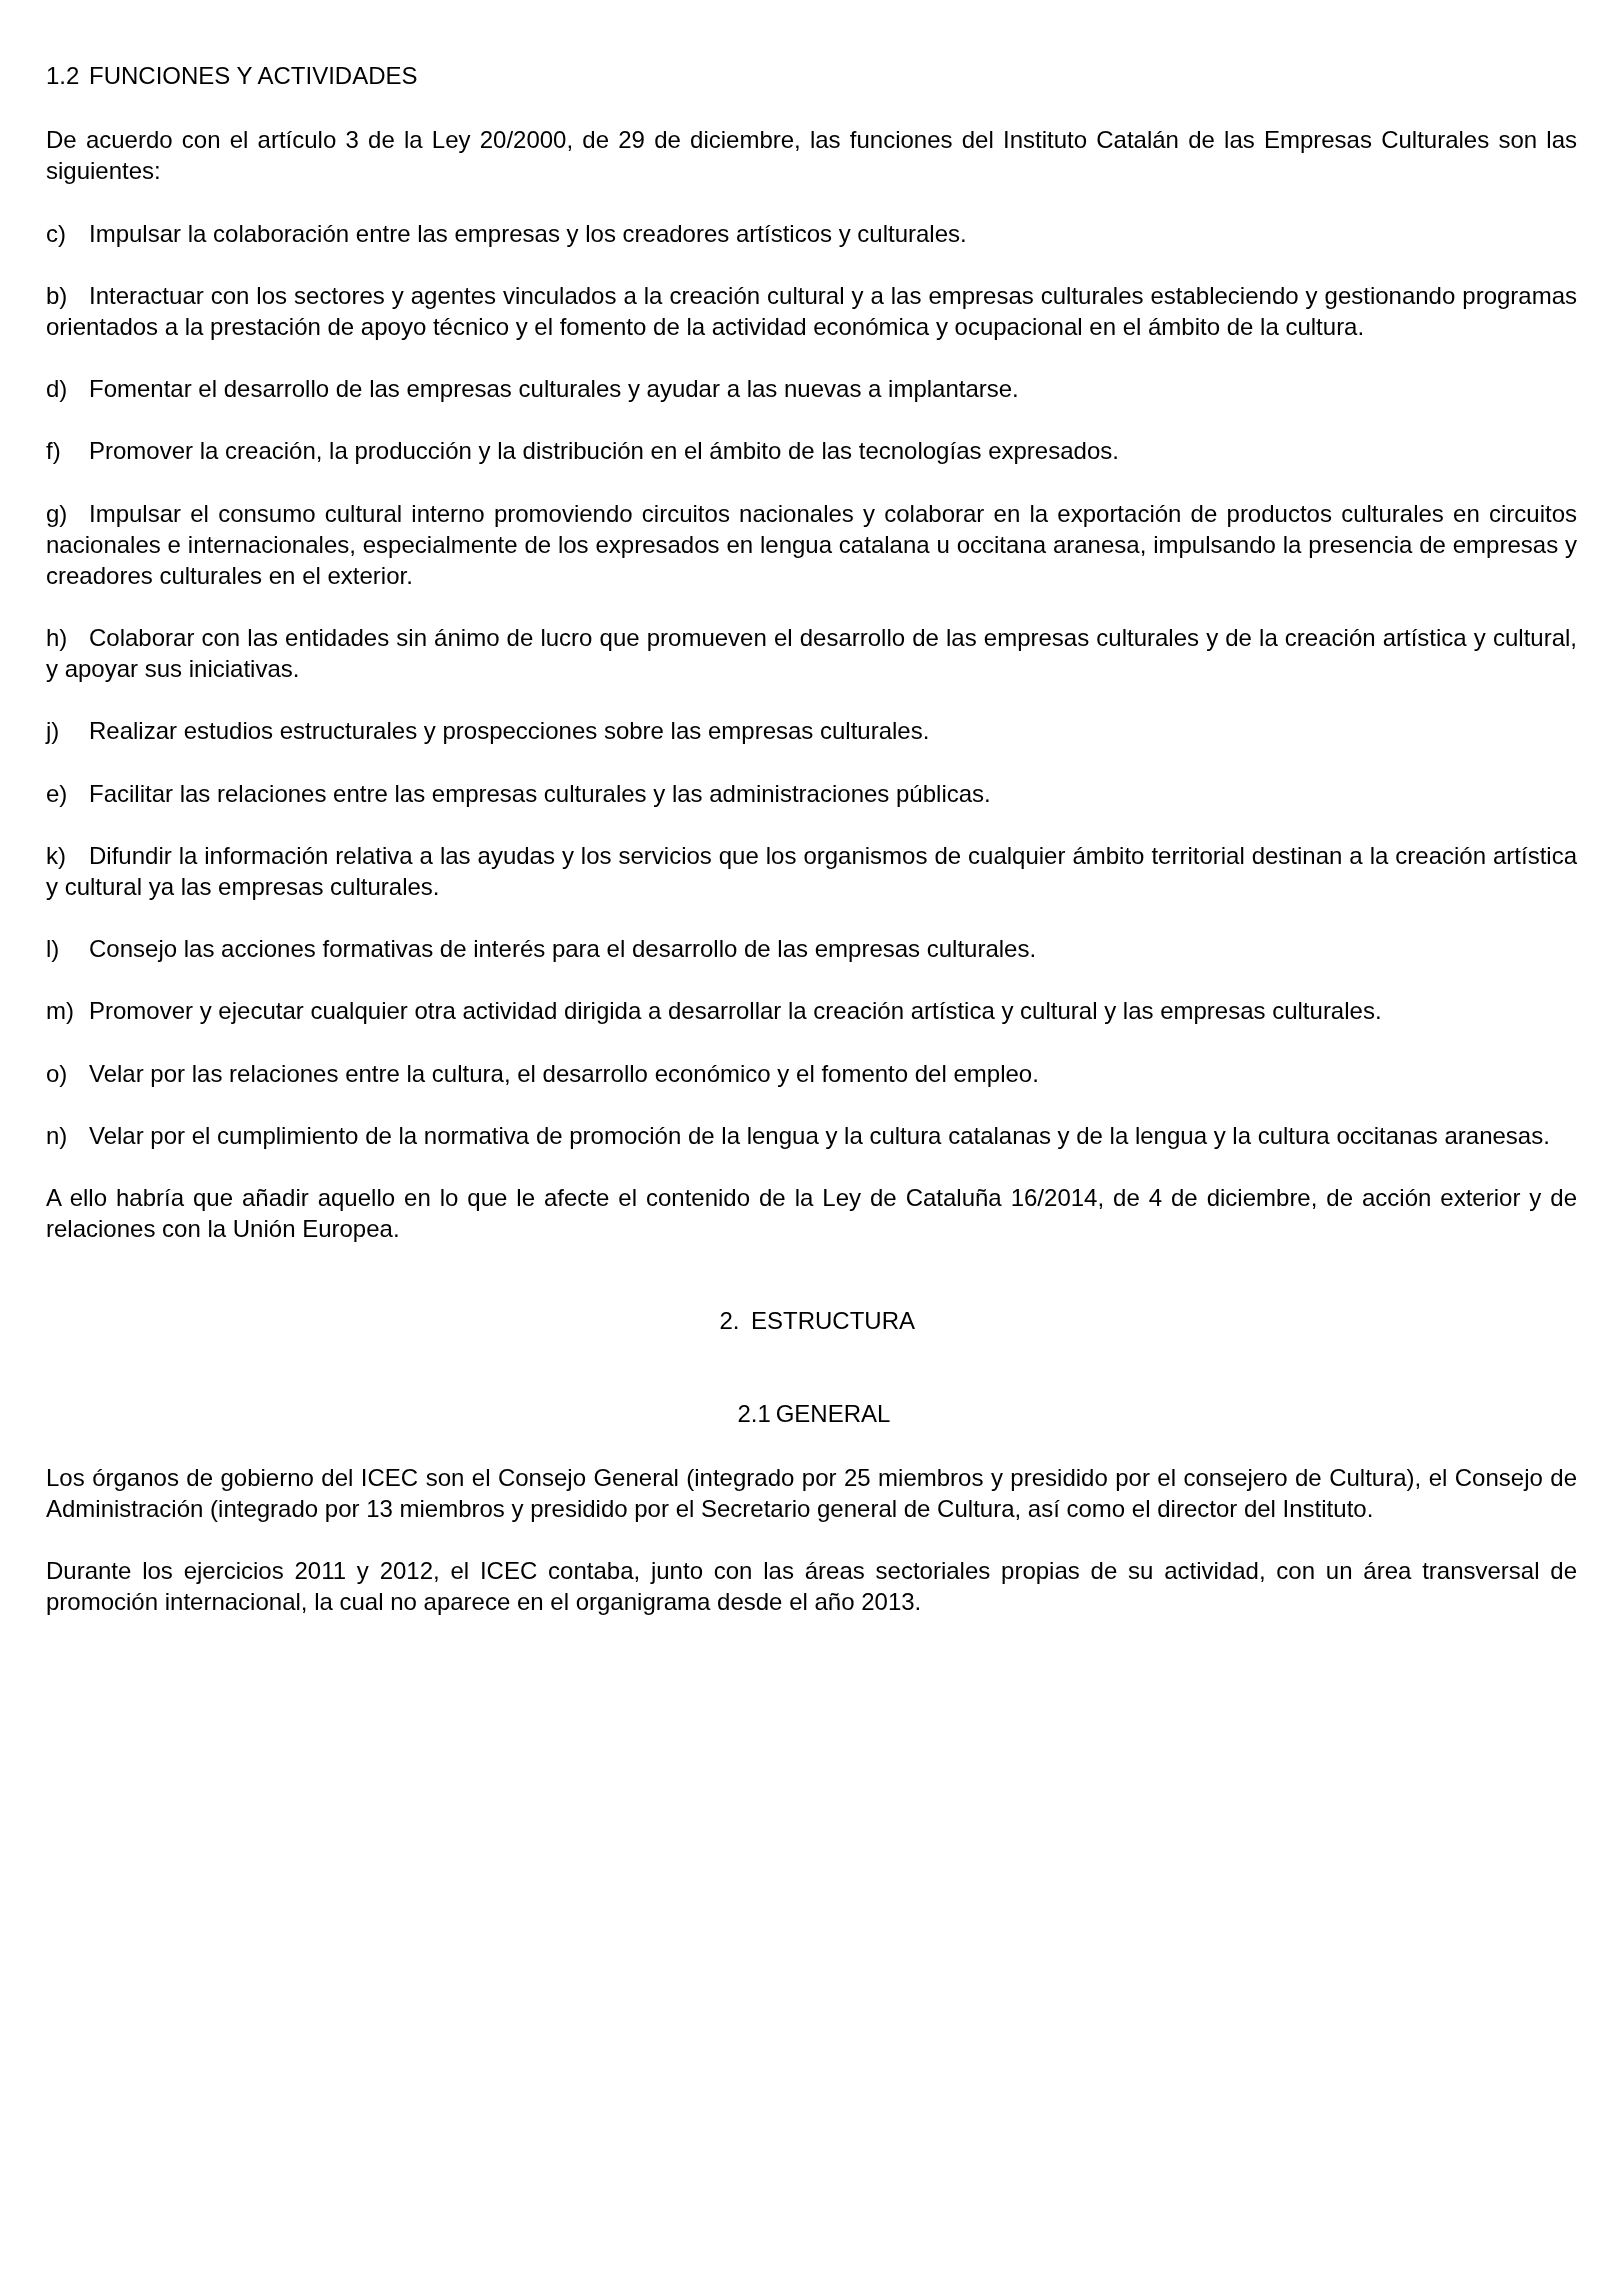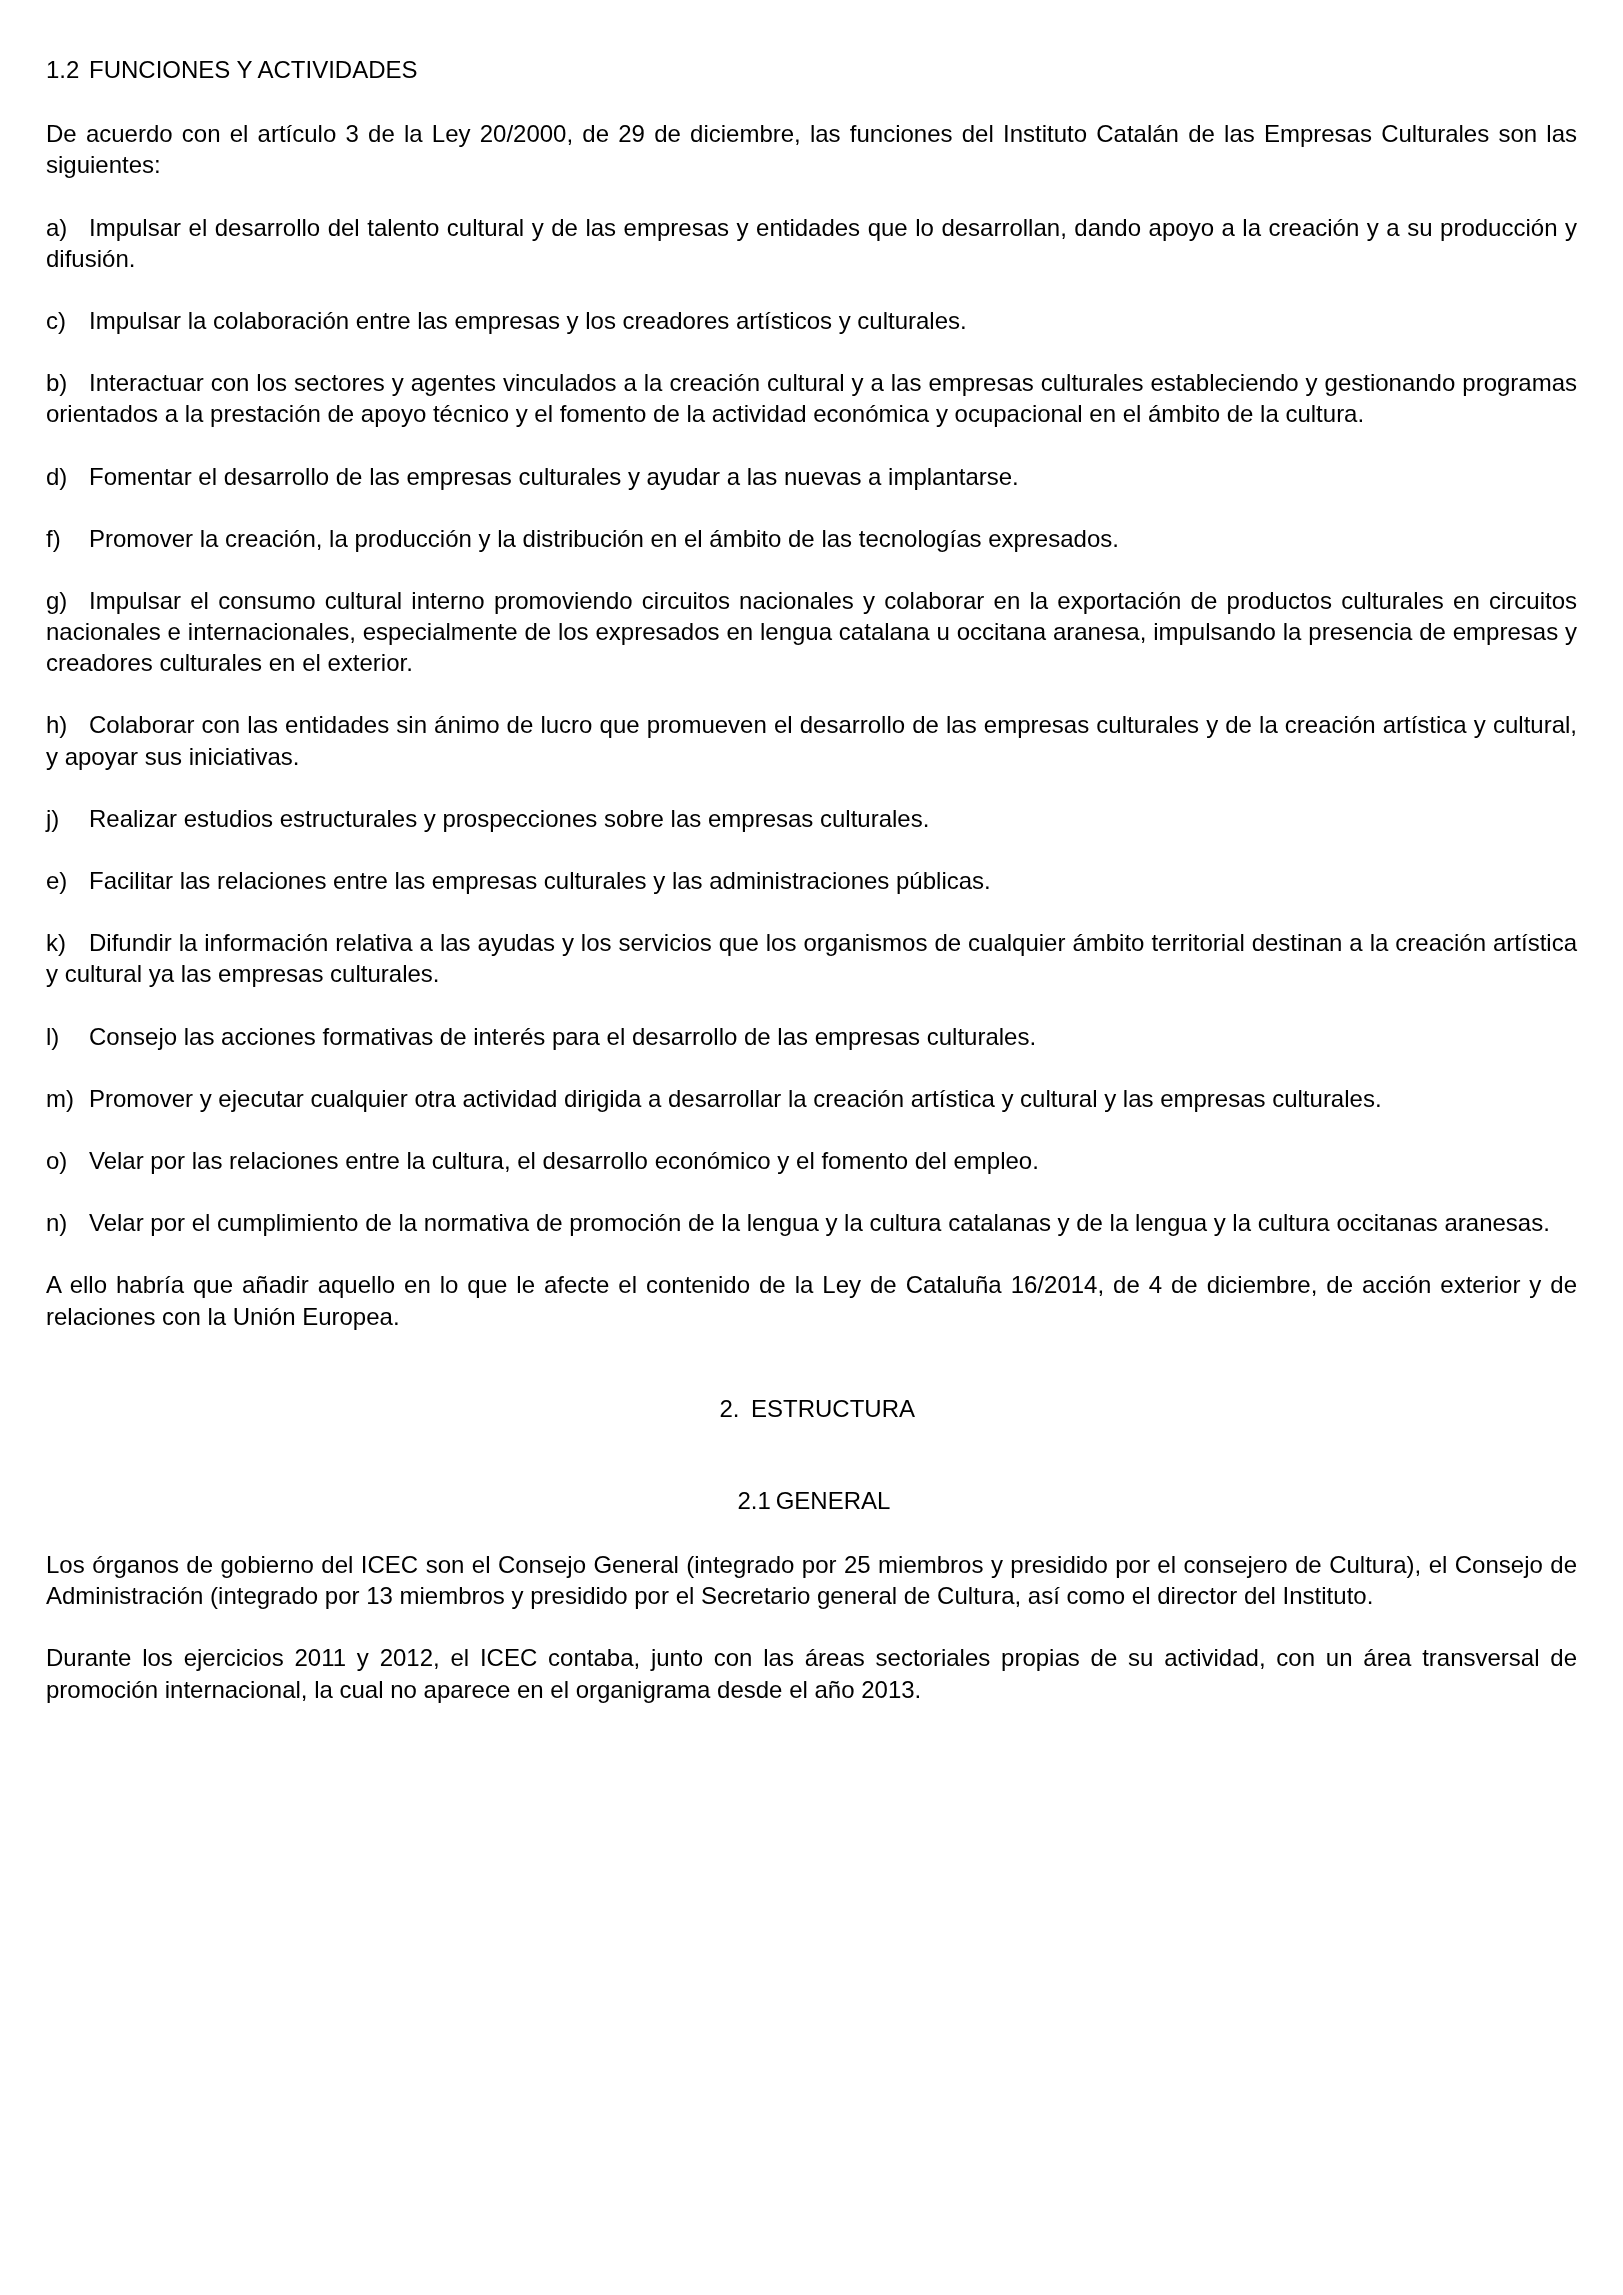--- a/index.html
+++ b/index.html
@@ -18,21 +18,21 @@
   .page {
     box-sizing: border-box;
     width: 1623px;
     min-height: 2295px;
     padding: 46px 46px 0 46px;
     font-size: 24px;
     line-height: 1.3;
     text-align: justify;
   }
   .heading {
-    margin: 8px 0 33px 0;
+    margin: 14px 0 33px 0;
     text-align: left;
     white-space: nowrap;
   }
   .heading .num {
     display: inline-block;
     width: 43px;
   }
   .section-heading {
     margin-top: 61px;
     text-align: center;
@@ -53,21 +53,20 @@
 <body>
 
 <div class="page">
 
   <div class="heading">
     <span class="num">1.2</span><span>FUNCIONES Y ACTIVIDADES</span>
   </div>
 
   <p class="para">De acuerdo con el artículo 3 de la Ley 20/2000, de 29 de diciembre, las funciones del Instituto Catalán de las Empresas Culturales son las siguientes:</p>
 
-  <p class="item"><span class="lbl">a)</span><span>Impulsar el desarrollo del talento cultural y de las empresas y entidades que lo desarrollan, dando apoyo a la creación y a su producción y difusión.</span></p>
   <p class="item"><span class="lbl">c)</span><span>Impulsar la colaboración entre las empresas y los creadores artísticos y culturales.</span></p>
   <p class="item"><span class="lbl">b)</span><span>Interactuar con los sectores y agentes vinculados a la creación cultural y a las empresas culturales estableciendo y gestionando programas orientados a la prestación de apoyo técnico y el fomento de la actividad económica y ocupacional en el ámbito de la cultura.</span></p>
   <p class="item"><span class="lbl">d)</span><span>Fomentar el desarrollo de las empresas culturales y ayudar a las nuevas a implantarse.</span></p>
   <p class="item"><span class="lbl">f)</span><span>Promover la creación, la producción y la distribución en el ámbito de las tecnologías expresados.</span></p>
   <p class="item"><span class="lbl">g)</span><span>Impulsar el consumo cultural interno promoviendo circuitos nacionales y colaborar en la exportación de productos culturales en circuitos nacionales e internacionales, especialmente de los expresados en lengua catalana u occitana aranesa, impulsando la presencia de empresas y creadores culturales en el exterior.</span></p>
   <p class="item"><span class="lbl">h)</span><span>Colaborar con las entidades sin ánimo de lucro que promueven el desarrollo de las empresas culturales y de la creación artística y cultural, y apoyar sus iniciativas.</span></p>
   <p class="item"><span class="lbl">j)</span><span>Realizar estudios estructurales y prospecciones sobre las empresas culturales.</span></p>
   <p class="item"><span class="lbl">e)</span><span>Facilitar las relaciones entre las empresas culturales y las administraciones públicas.</span></p>
   <p class="item"><span class="lbl">k)</span><span>Difundir la información relativa a las ayudas y los servicios que los organismos de cualquier ámbito territorial destinan a la creación artística y cultural ya las empresas culturales.</span></p>
   <p class="item"><span class="lbl">l)</span><span>Consejo las acciones formativas de interés para el desarrollo de las empresas culturales.</span></p>

